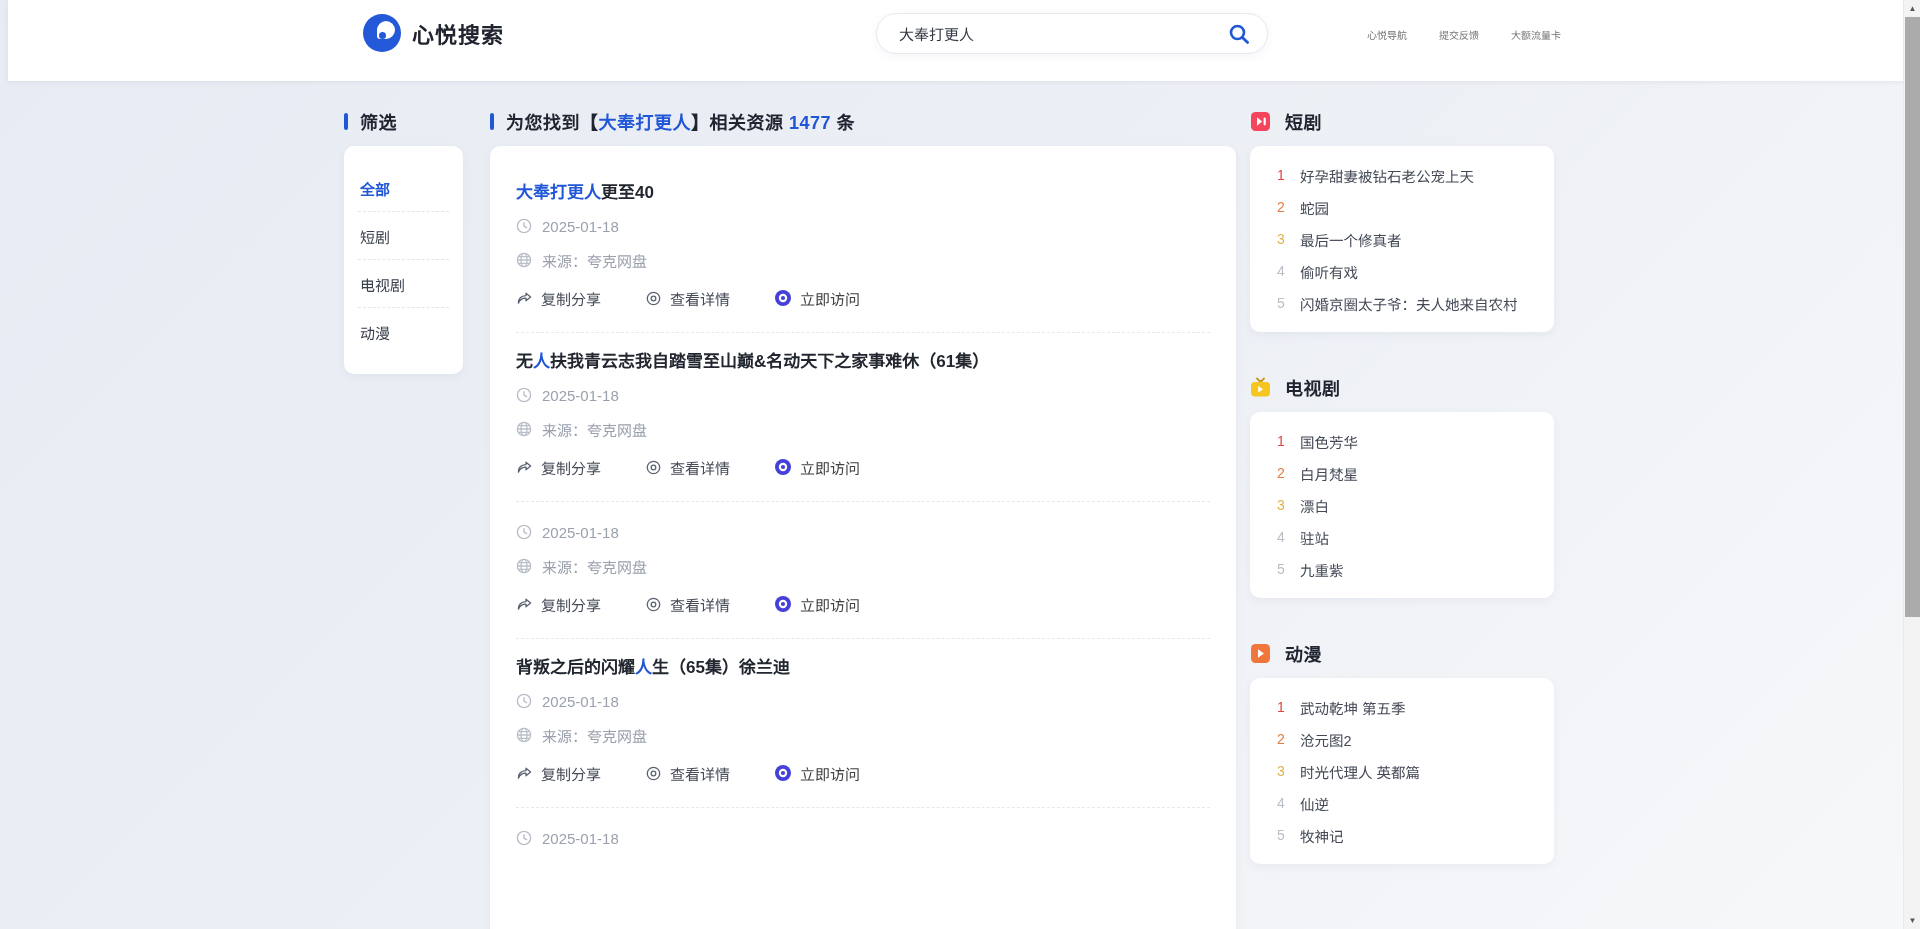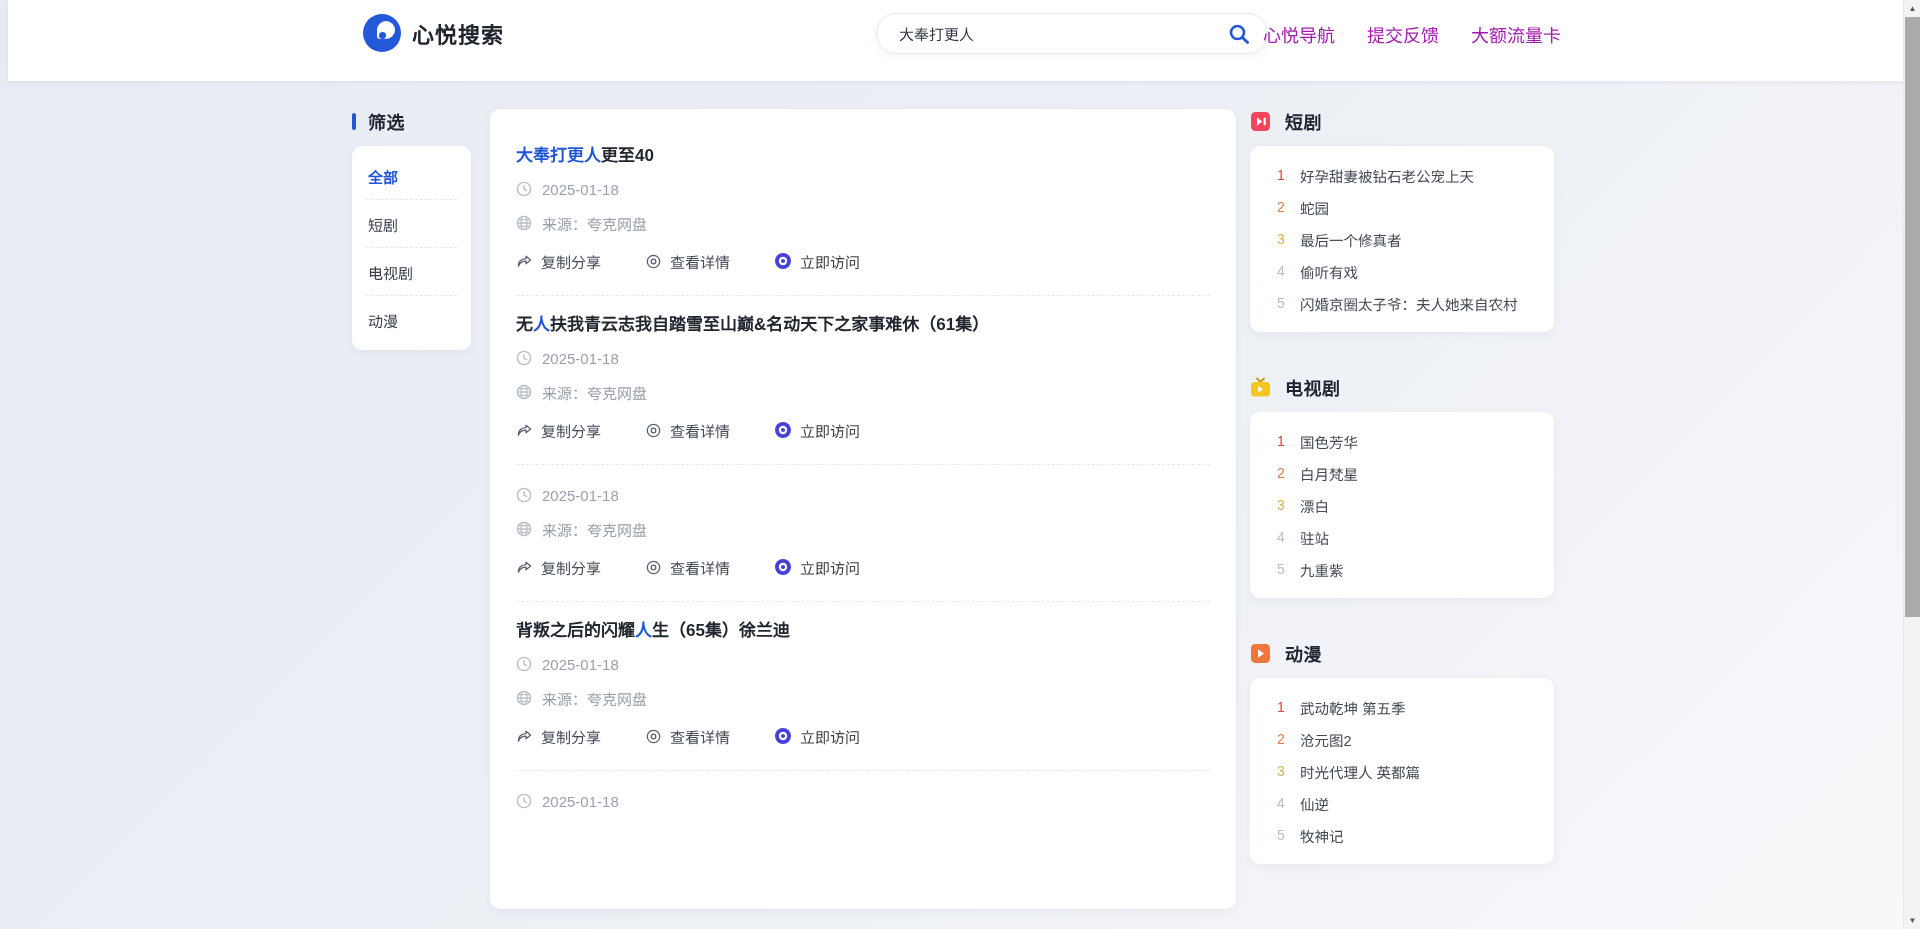--- a/index.html
+++ b/index.html
@@ -24,35 +24,35 @@
     background:#fff; border:1px solid #e7e9ee; border-radius:21px;
     box-shadow:0 2px 8px rgba(32,60,120,.06);
     display:flex; align-items:center; padding:0 14px 0 22px;
   }
   .searchbar input {
     flex:1; border:none; outline:none; font-size:15px; color:#333843;
     font-family:inherit; background:transparent;
   }
   .search-btn { width:28px; height:28px; display:flex; align-items:center; justify-content:center; cursor:pointer; }
   .nav { position:absolute; right:367px; top:0; height:67px; display:flex; align-items:center; gap:32px; list-style:none; }
-  .nav a { font-size:18px; color:#a21caf; text-decoration:none; cursor:pointer; }
+  .nav a { font-size:10px; color:#737373; text-decoration:none; cursor:pointer; }
   
   .col { position:absolute; top:109px; }
   .col-head { display:flex; align-items:center; height:24px; margin-bottom:13px; }
   .vbar { width:4px; height:17px; border-radius:2px; background:#2157d6; margin-right:12px; }
   .col-head h2 { font-size:18px; font-weight:800; color:#1f2430; letter-spacing:.5px; white-space:nowrap; }
   .col-head .sec-icon { margin-right:14px; display:flex; }
   .blue { color:#2157d6; }
   .card {
     background:#fff; border-radius:10px;
     box-shadow:0 3px 10px rgba(40,55,90,.05);
   }
   
-  .col-left { left:352px; width:119px; }
-  .filter-list { list-style:none; padding:6px 0; }
+  .col-left { left:344px; width:119px; }
+  .filter-list { list-style:none; padding:18px 0; }
   .filter-item { height:48px; display:flex; align-items:center; padding:0 16px; font-size:15px; color:#3a404c; cursor:pointer; position:relative; }
   .filter-item:not(:last-child)::after {
     content:""; position:absolute; left:14px; right:14px; bottom:0;
     border-bottom:1px dashed #e3e6eb;
   }
   .filter-item.active span { color:#2157d6; font-weight:700; }
   
   .col-main { left:490px; width:746px; }
   .main-card { padding:18px 26px 20px; min-height:800px; }
   .refresh-hint { text-align:center; font-size:13.5px; color:#a8aeb9; padding:4px 0 2px; cursor:pointer; }
@@ -130,20 +130,24 @@
   </li>
 
   <li class="filter-item">
     <span>动漫</span>
   </li>
 </ul>
   </div>
 </div>
 
 <div class="col col-main">
+  <div class="col-head">
+    <span class="vbar"></span>
+    <h2><span>为您找到【</span><span class="blue">大奉打更人</span><span>】相关资源 </span><span class="blue">1477</span><span> 条</span></h2>
+  </div>
   <div class="card main-card">
     <div>
   <div class="result">
     <div class="r-title"><span></span><span class="kw">大奉打更人</span><span>更至40</span></div>
     <div class="r-meta">
       <svg width="16" height="16" viewBox="0 0 16 16">
               <circle cx="8" cy="8" r="6.6" fill="none" stroke="#b9bec8" stroke-width="1.4"></circle>
               <path d="M8 4.6 V8 L10.6 9.6" fill="none" stroke="#b9bec8" stroke-width="1.4" stroke-linecap="round"></path>
             </svg>
       <span>2025-01-18</span>

